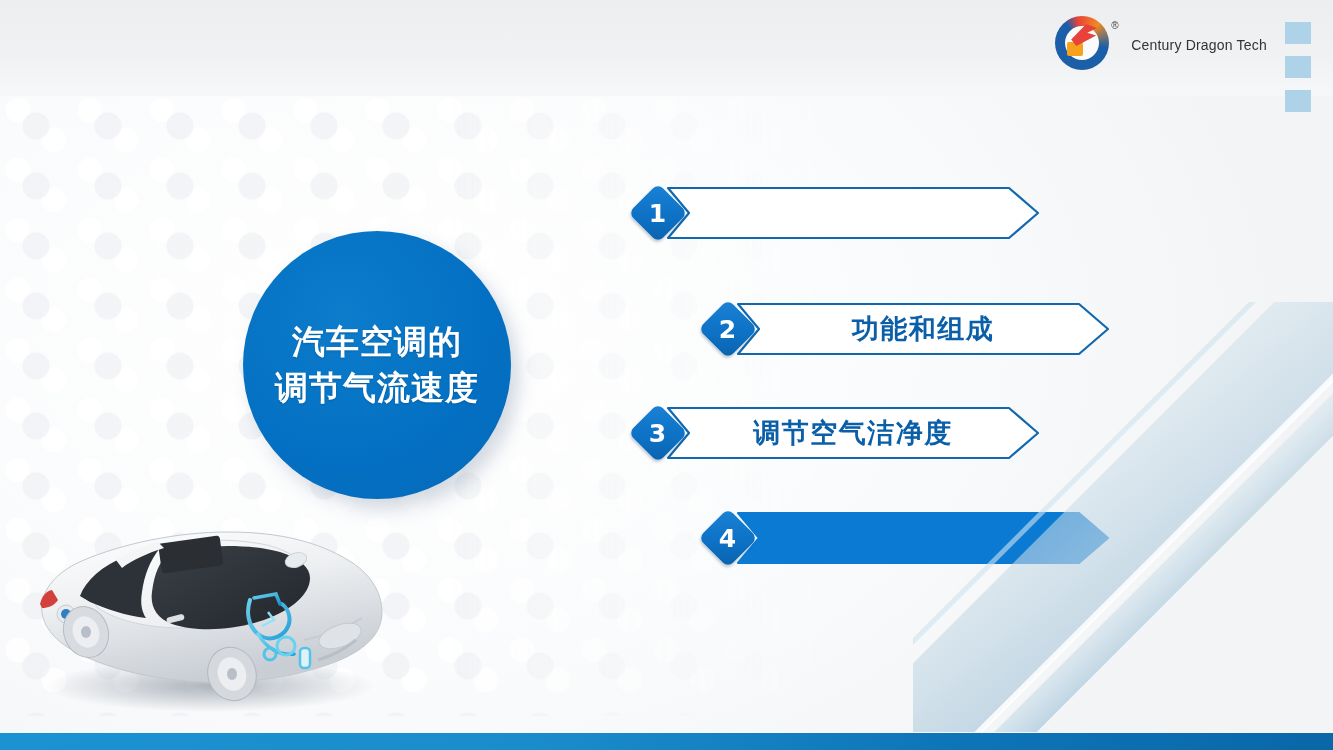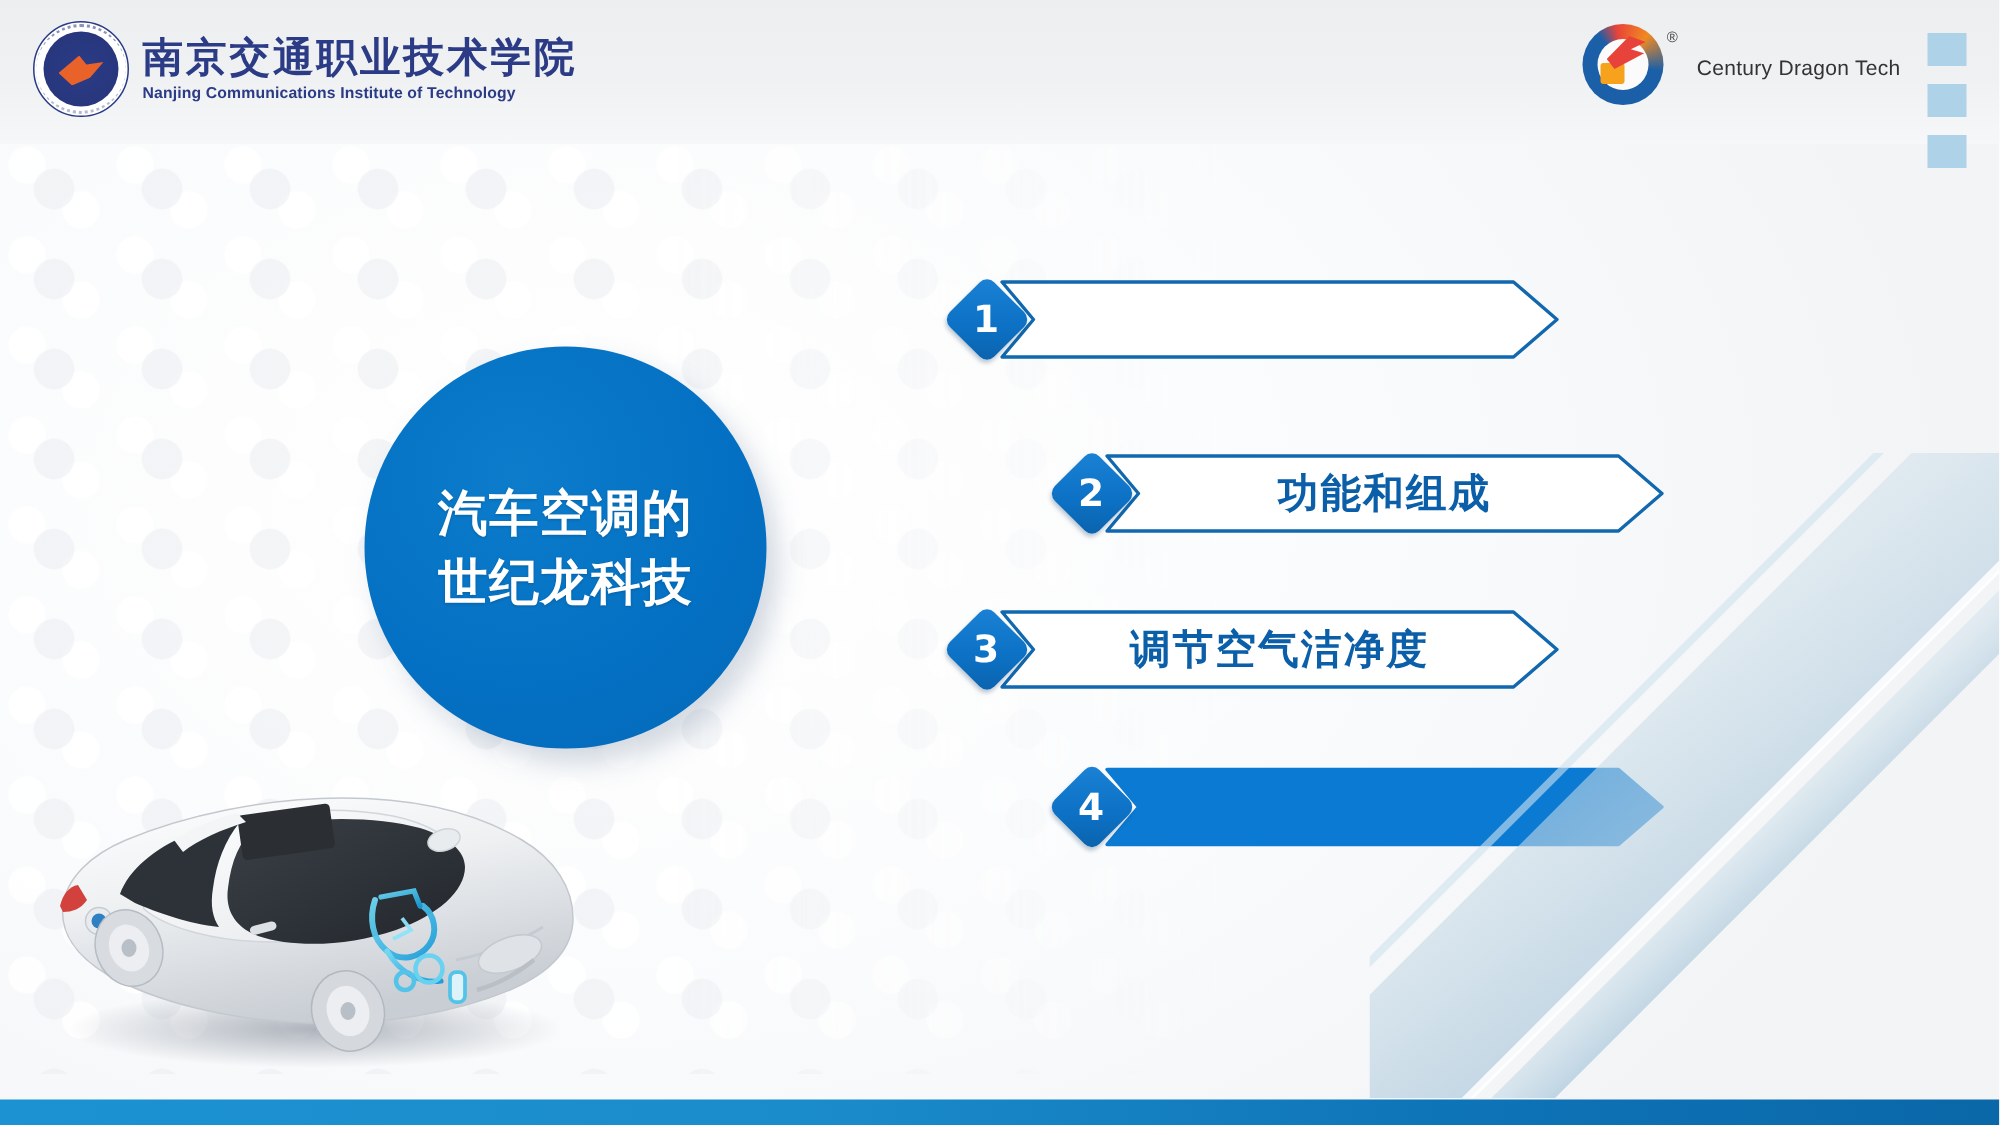--- a/index.html
+++ b/index.html
@@ -209,30 +209,20 @@
 <body>
 
 <div id="slide">
 
   <div class="bg-base"></div>
   <div class="bg-tiles"></div>
   <div class="bg-tiles2"></div>
 
   <div class="header">
 
-    <div class="logo-left">
-      <div class="seal">
-        <div class="ring-text"></div>
-        <div class="bird"></div>
-      </div>
-      <div class="uni-names">
-        <div class="uni-cn">南京交通职业技术学院</div>
-        <div class="uni-en">Nanjing Communications Institute of Technology</div>
-      </div>
-    </div>
 
     <div class="logo-right">
       <div class="cd-mark">
         <div class="ring"></div>
         <div class="hole"></div>
         <div class="notch"></div>
         <div class="swoop"></div>
         <div class="cd-reg">®</div>
       </div>
       <div class="cd-names">
@@ -244,21 +234,21 @@
       <i></i>
       <i></i>
       <i></i>
     </div>
   </div>
 
   <div class="circle-wrap">
     <div class="circle-shadow"></div>
     <div class="circle">
       <div class="circle-title">汽车空调的
-世纪龙科技</div>
+调节气流速度</div>
     </div>
   </div>
 
   <div class="car-area">
     <svg width="380" height="210" viewBox="0 0 380 210">
       <defs>
         <linearGradient id="bodyG" x1="0" y1="0" x2="0.4" y2="1">
           <stop offset="0%" stop-color="#ffffff"></stop>
           <stop offset="45%" stop-color="#eef0f2"></stop>
           <stop offset="100%" stop-color="#c9ced4"></stop>

